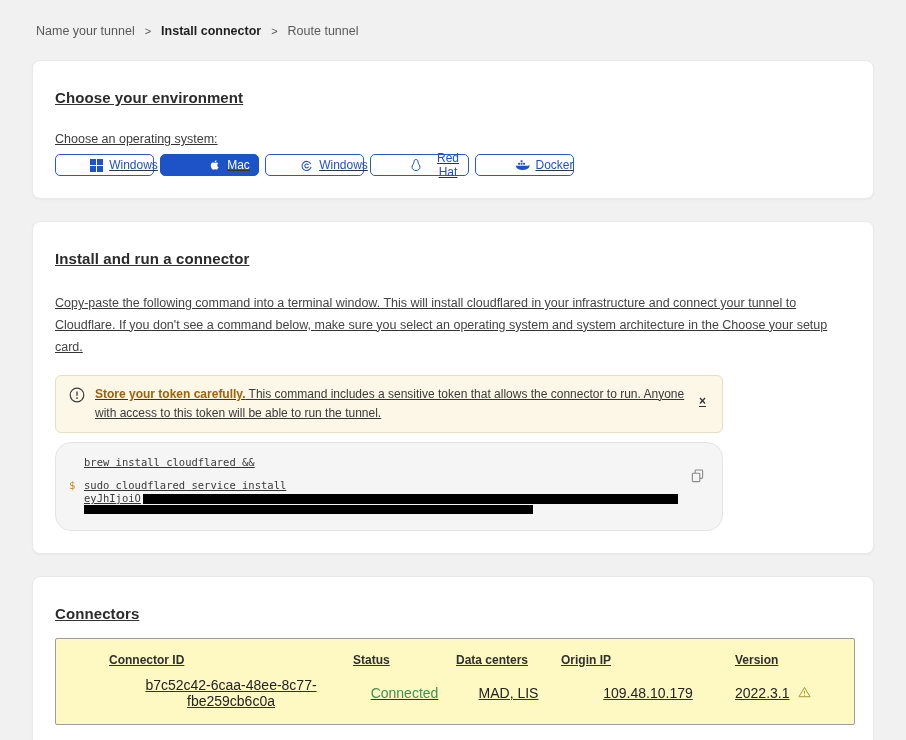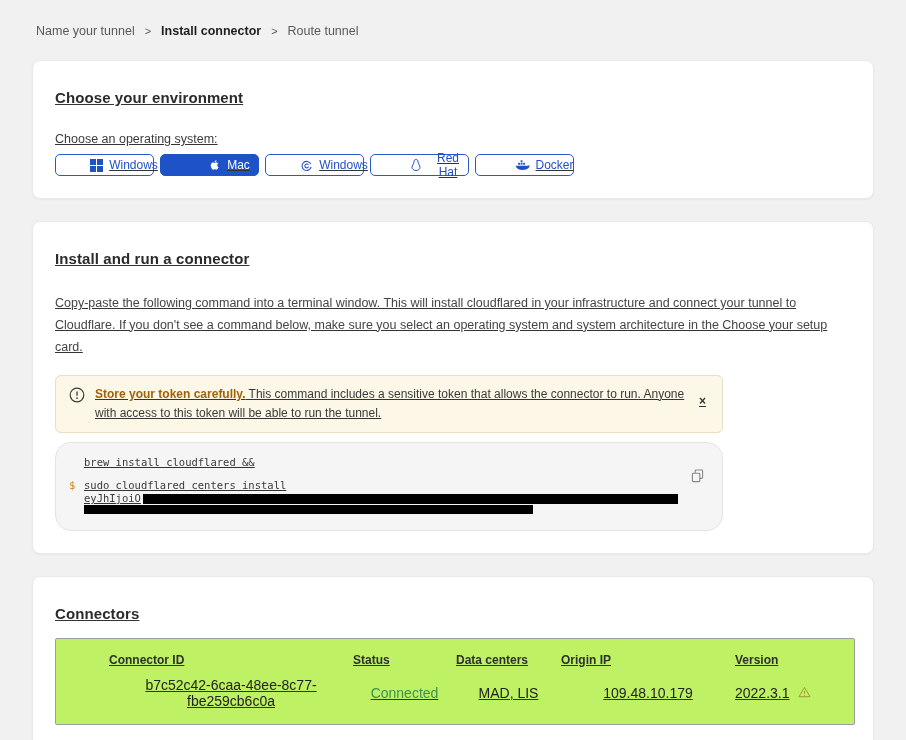--- a/index.html
+++ b/index.html
@@ -90,21 +90,21 @@
   .redact.r2 { width: 449px; margin-top: 0px; height: 9px; display: block; }
   .copy-btn {
     position: absolute; right: 18px; top: 26px;
     background: transparent; border: none; cursor: pointer; padding: 0;
   }
 
   
   .conn-table {
     margin-top: 16px;
     width: 800px;
-    background: #bef264;
+    background: #fef9c3;
     border: 1px solid #9d9d9d;
     border-radius: 2px;
     padding: 14px 0 15px 53px;
   }
   .t-row { display: grid; grid-template-columns: 244px 103px 105px 174px 1fr; align-items: center; }
   .t-head { font-size: 12px; font-weight: bold; color: #2f2f2f; padding-bottom: 10px; }
   .t-vals { font-size: 14px; color: #222; text-align: center; }
   .status-connected { color: #3d9054; }
   .version-cell { display: flex; align-items: center; gap: 8px; }
 </style>
@@ -195,21 +195,21 @@
           </svg>
       </span>
       <span class="wtext"><b>Store your token carefully.</b><span> This command includes a sensitive token that allows the connector to run. Anyone with access to this token will be able to run the tunnel.</span></span>
       <button class="close-btn">×</button>
     </div>
 
     <div class="code-block">
       <div class="code-line1">brew install cloudflared &amp;&amp;</div>
       <div class="code-cmd">
         <span class="prompt">$</span>
-        <div class="line">sudo cloudflared centers install</div>
+        <div class="line">sudo cloudflared service install</div>
         <div class="line"><span>eyJhIjoiO</span><span class="redact r1"></span></div>
         <div class="line">
             <span class="redact r2"></span>
           </div>
       </div>
       <button class="copy-btn">
         <svg width="13" height="14" viewBox="0 0 14 15" fill="none" stroke="#8a8a8a" stroke-width="1.2">
             <rect x="4.5" y="1" width="8" height="9" rx="1"></rect>
             <rect x="1.5" y="4.5" width="8" height="9" rx="1" fill="#f5f5f5"></rect>
           </svg>

